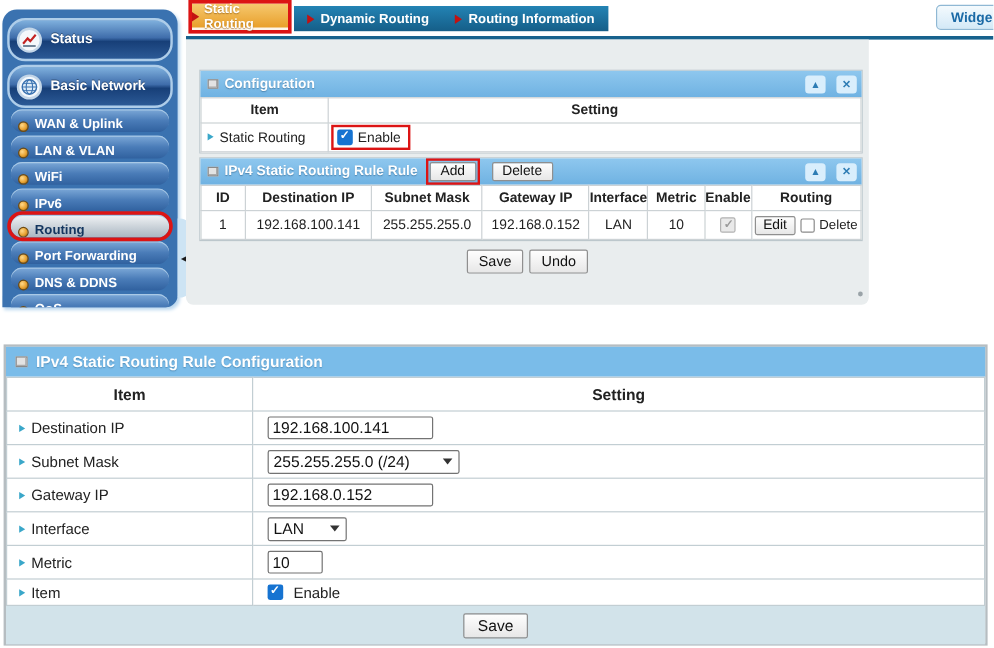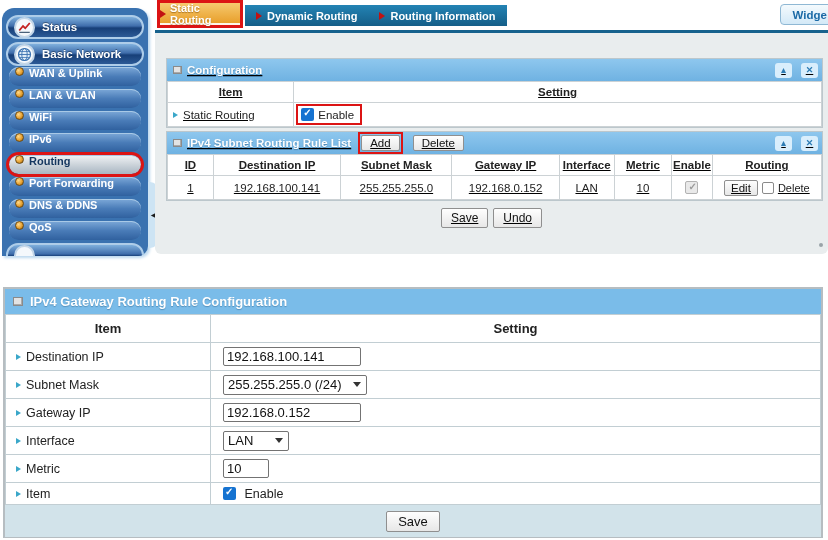--- a/index.html
+++ b/index.html
@@ -3,29 +3,29 @@
 <meta charset="utf-8">
 <style>
   * { box-sizing: border-box; margin: 0; padding: 0; }
   html,body { width:828px; height:540px; background:#fff; font-family:"Liberation Sans",sans-serif; }
   .screen { position:relative; width:828px; height:540px; background:#fff; overflow:hidden; }
 
   
   .sidebar { position:absolute; left:2px; top:8px; width:146px; height:248px;
              background:#3a72b0; border-radius:12px 12px 10px 0; padding-top:4px;
              overflow:hidden; box-shadow:2px 2px 3px #bcd8ef; }
-  .nav-group { margin:3px 4px 1px 4px; height:24px; border-radius:15px;
+  .nav-group { margin:3px 4px 1px 4px; height:36px; border-radius:15px;
                display:flex; align-items:center; gap:7px; padding:0 6px;
                background:linear-gradient(180deg,#7fb0dd 0%,#3f6dab 45%,#173f78 55%,#2c5a96 100%);
                border:2px solid #aecde9; }
   .nav-group .circ { width:21px; height:21px; border-radius:50%; background:#f4f8fc;
                      border:2px solid #c3d6e8; display:flex; align-items:center; justify-content:center; flex:0 0 auto; }
   .nav-group .glabel { color:#fff; font-weight:bold; font-size:11.5px; text-shadow:0 -1px 0 rgba(0,0,0,.35); white-space:nowrap; }
   .nav-item { margin:0 7px 3px 7px; height:19px; border-radius:10px;
-              display:flex; align-items:flex-start; gap:5px; padding-left:6px;
+              display:flex; align-items:flex-end; gap:5px; padding-left:6px;
               background:linear-gradient(180deg,#7da9d8 0%,#4a7cb8 50%,#30619f 100%);
               box-shadow:inset 0 1px 0 #a9c9e6;
               color:#fff; font-size:11px; font-weight:bold; white-space:nowrap; }
   .nav-item:first-of-type { margin-top:3px; }
   .nav-item.selected { background:linear-gradient(180deg,#f2f4f6 0%,#c9d1d8 55%,#a9b6c2 100%);
                        color:#14365f; outline:3px solid #dc1414; }
   .bullet { width:9px; height:9px; border-radius:50%; flex:0 0 auto;
             background:radial-gradient(circle at 35% 35%, #ffd98a 0%, #e8a231 55%, #8a5a10 100%);
             border:1px solid #6e4c14; }
   .collapse-handle { position:absolute; left:148px; top:182px; width:11px; height:66px;
@@ -44,22 +44,22 @@
                 display:flex; align-items:center; justify-content:center; gap:4px;
                 color:#fff; font-size:11px; font-weight:bold;
                 text-shadow:0 1px 1px rgba(120,70,0,.55);
                 box-shadow:inset 0 -2px 0 rgba(255,255,255,.9); }
   .tri { width:0; height:0; border-left:6px solid #c21212; border-top:4px solid transparent;
          border-bottom:4px solid transparent; flex:0 0 auto; }
   .widget-btn { position:absolute; top:4px; right:-12px; height:21px; padding:0 12px;
                 background:linear-gradient(#f4fafd,#d3e9f7); border:1px solid #8fb8d4;
                 border-radius:4px; color:#1b6aa6; font-weight:bold; font-size:11.5px;
                 display:flex; align-items:center; }
-  .content { position:absolute; left:0; top:33px; width:673px; height:221px;
-             background:#e9edee; border-radius:0 0 6px 6px;text-decoration:underline; }
+  .content { position:absolute; left:0; top:33px; width:569px; height:221px;
+             background:#e9edee; border-radius:0 0 6px 6px; }
 
   
   .panel { margin:0 5px 0 11px; border:1px solid #bcc7cc; background:#fff; }
   .panel.first { margin-top:25px; }
   .panel.second { margin-top:3px; }
   .phead { height:22px; background:linear-gradient(#8ec7ee,#6fb2e2); display:flex;
            align-items:center; gap:5px; padding:0 4px 0 6px; }
   .win-icon { width:9px; height:8px; background:#e3e3e3; border:1px solid #8a8a8a;
               box-shadow:inset -1px -1px 0 #aaa; flex:0 0 auto; }
   .ptitle { color:#fff; font-weight:bold; font-size:11.5px; text-shadow:0 1px 1px rgba(40,90,130,.55); white-space:nowrap; }
@@ -239,21 +239,21 @@
               </span>
             </td>
           </tr>
         </tbody>
           </table>
       </div>
 
       <div class="panel second">
         <div class="phead">
           <span class="win-icon"></span>
-          <span class="ptitle">IPv4 Subnet Routing Rule List</span>
+          <span class="ptitle">IPv4 Static Routing Rule Rule</span>
           <span class="hl-add">
             <button class="btn">Add</button>
           </span>
           <button class="btn" style="margin-left:5px;">Delete</button>
           <span class="spacer"></span>
           <span class="hbtn">▴</span>
           <span class="hbtn">✕</span>
         </div>
         <table class="rl">
           <colgroup>
@@ -302,42 +302,42 @@
         <button class="btn">Undo</button>
       </div>
 
       <span class="grip-dot"></span>
     </div>
   </div>
 
   <section class="rule-config">
     <div class="rc-head">
       <span class="win-icon"></span>
-      <span class="rc-title">IPv4 Gateway Routing Rule Configuration</span>
+      <span class="rc-title">IPv4 Static Routing Rule Configuration</span>
     </div>
     <table class="rc-table">
       <tbody>
           <tr>
         <th class="rc-item-col">Item</th>
         <th>Setting</th>
       </tr>
       <tr>
         <td class="rc-label">
           <span class="tarrow"></span><span>Destination IP</span>
         </td>
         <td class="rc-set">
           <input class="tin" style="width: 138px;" value="192.168.100.141">
         </td>
       </tr>
       <tr>
         <td class="rc-label">
           <span class="tarrow"></span><span>Subnet Mask</span>
         </td>
         <td class="rc-set">
-          <span class="sel" style="width:144px;">
+          <span class="sel" style="width:160px;">
             <span>255.255.255.0 (/24)</span>
             <span class="chev"></span>
           </span>
         </td>
       </tr>
       <tr>
         <td class="rc-label">
           <span class="tarrow"></span><span>Gateway IP</span>
         </td>
         <td class="rc-set">

